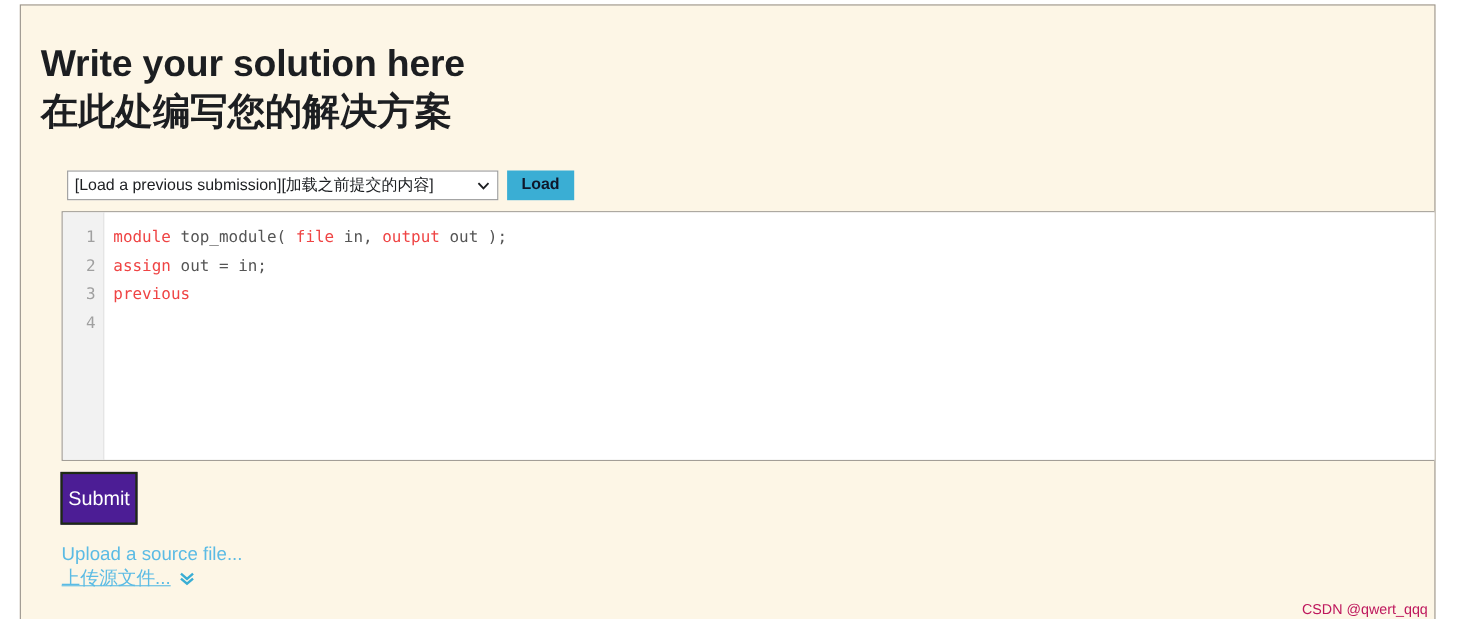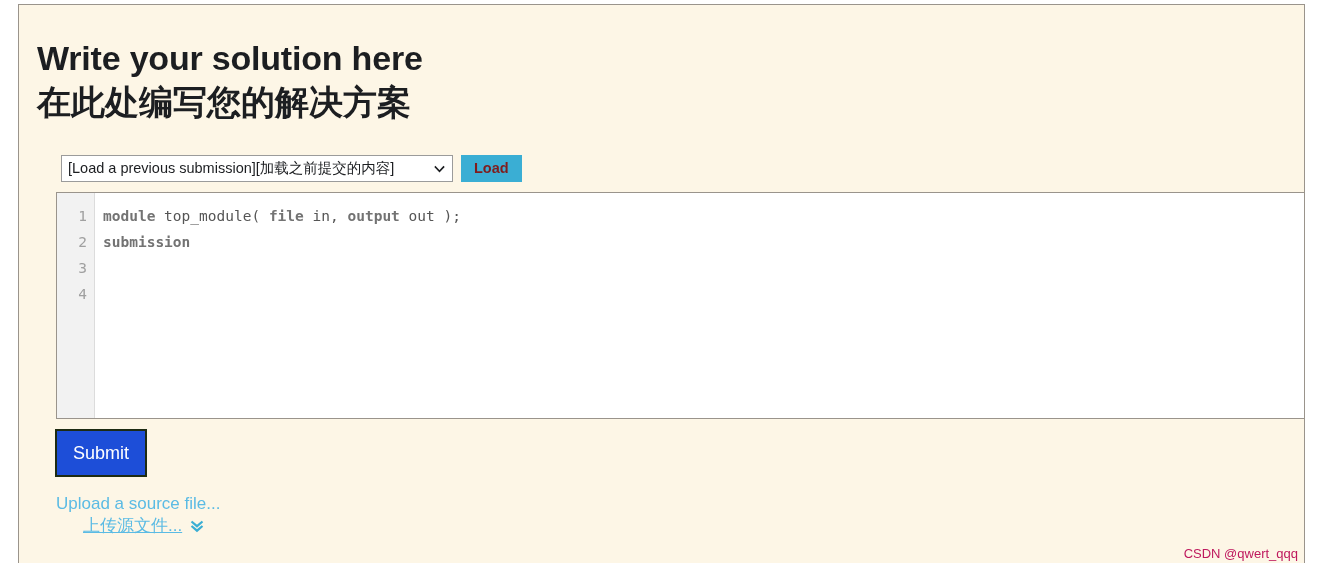--- a/index.html
+++ b/index.html
@@ -86,21 +86,21 @@
     top: 50%;
     transform: translateY(-50%);
     width: 11px;
     height: 11px;
     display: block;
   }
   #load-button {
     height: 27px;
     background: #3aaed4;
     border: none;
-    color: #7f1d1d;
+    color: #0f172a;
     font-weight: bold;
     font-size: 14.5px;
     font-family: "Liberation Sans", sans-serif;
     padding: 0 13px;
     cursor: pointer;
     line-height: 27px;
   }
 
   
   #editor {
@@ -138,44 +138,44 @@
     background: #ffffff;
   }
   #code-area .cl {
     font-family: "DejaVu Sans Mono", monospace;
     font-size: 14.5px;
     line-height: 26px;
     color: #555555;
     white-space: pre;
   }
   #code-area .kw {
-    color: #737373;
-    font-weight: bold;
+    color: #ef4444;
+    font-weight: normal;
   }
   #code-area .pl {
     color: #555555;
     margin-top: 42px;
   }
 
   
   #submit-row {
     position: absolute;
     left: 36px;
     top: 424px;
     display: flex;
     gap: 8px;
   }
   .submit-btn {
-    background: #1d4ed8;
+    background: #4c1d95;
     border: 2px solid #1d2b13;
     color: #ffffff;
     font-size: 18px;
     font-family: "Liberation Sans", sans-serif;
     height: 48px;
-    padding: 0 16px;
+    padding: 0 5px;
     cursor: pointer;
     line-height: 44px;
     box-sizing: border-box;
   }
 
   
   #upload-block {
     position: absolute;
     left: 37px;
     top: 488px;
@@ -188,21 +188,20 @@
     cursor: pointer;
     display: inline-block;
   }
   .upload-link.underlined {
     text-decoration: underline;
   }
   #upload-line2 {
     display: flex;
     align-items: center;
     gap: 7px;
-    margin-left: 27px;
   }
   .dbl-chev {
     width: 16px;
     height: 14px;
     display: block;
   }
 
   
   #watermark {
     position: absolute;
@@ -236,21 +235,22 @@
 
   <div id="editor">
     <div id="gutter">
         <div class="ln">1</div>
         <div class="ln">2</div>
         <div class="ln">3</div>
         <div class="ln">4</div>
       </div>
     <div id="code-area">
         <div class="cl"><span class="kw">module</span><span class="pl"> top_module( </span><span class="kw">file</span><span class="pl"> in, </span><span class="kw">output</span><span class="pl"> out );</span></div>
-        <div class="cl"><span class="kw">submission</span></div>
+        <div class="cl"><span class="kw">assign</span><span class="pl"> out = in;</span></div>
+        <div class="cl"><span class="kw">previous</span></div>
         <div class="cl">&nbsp;</div>
       </div>
   </div>
 
   <div id="submit-row">
     <button class="submit-btn">Submit</button>
   </div>
 
   <div id="upload-block">
     <div>

